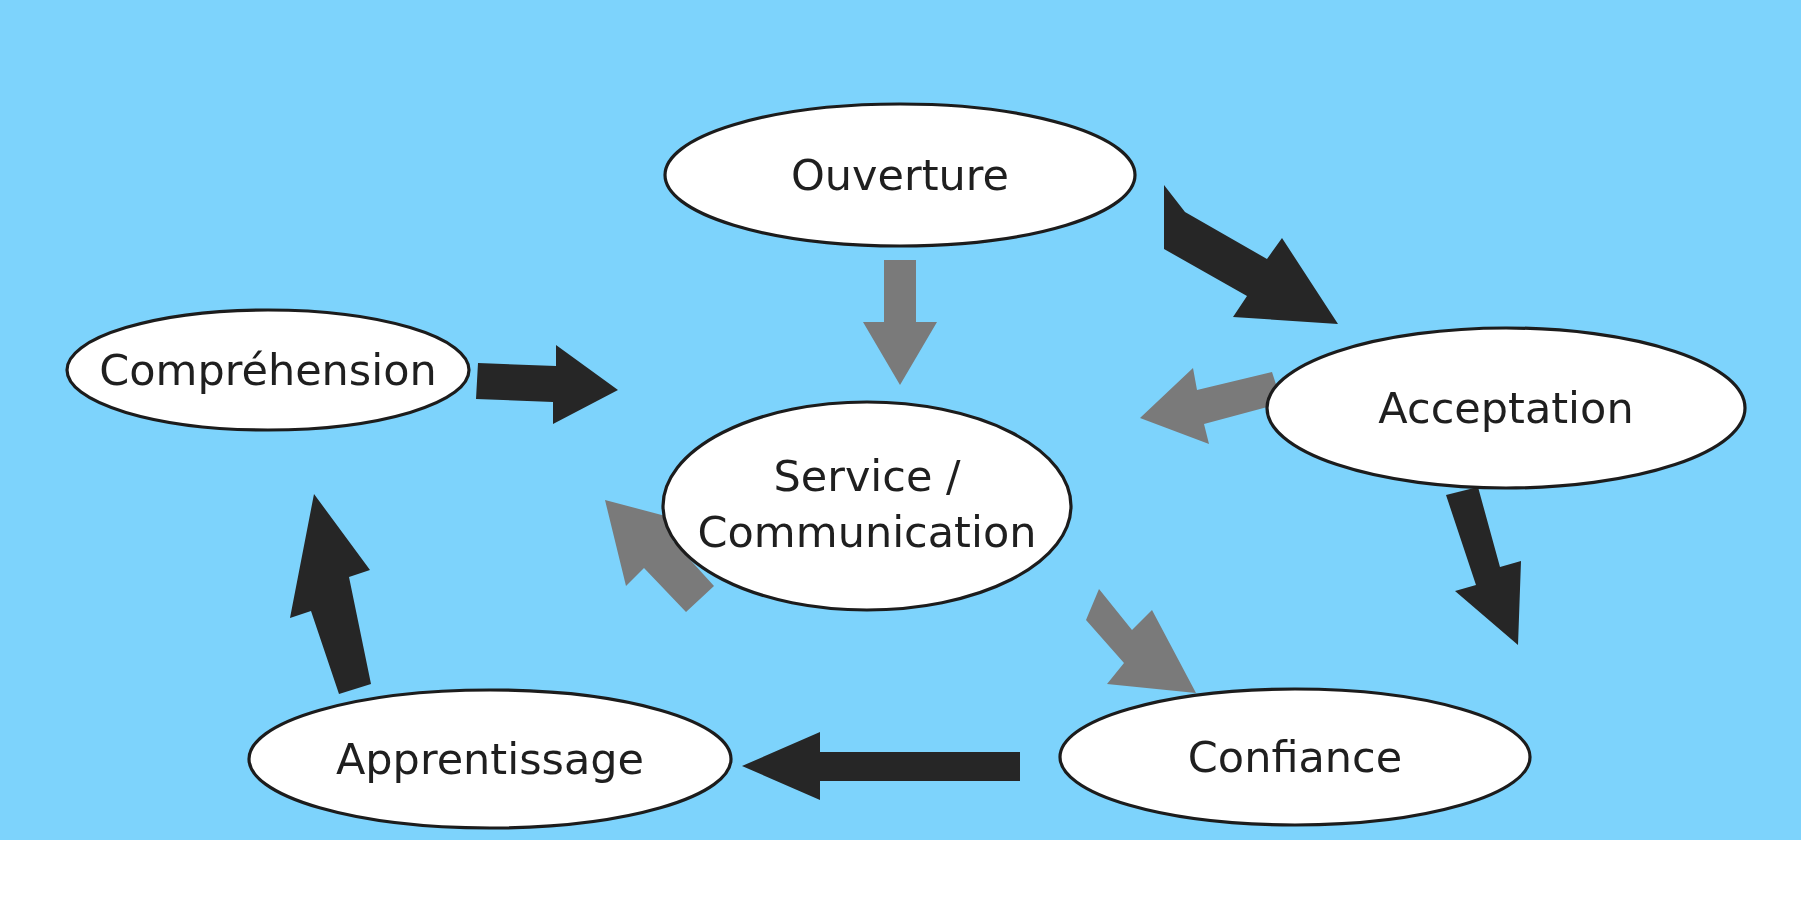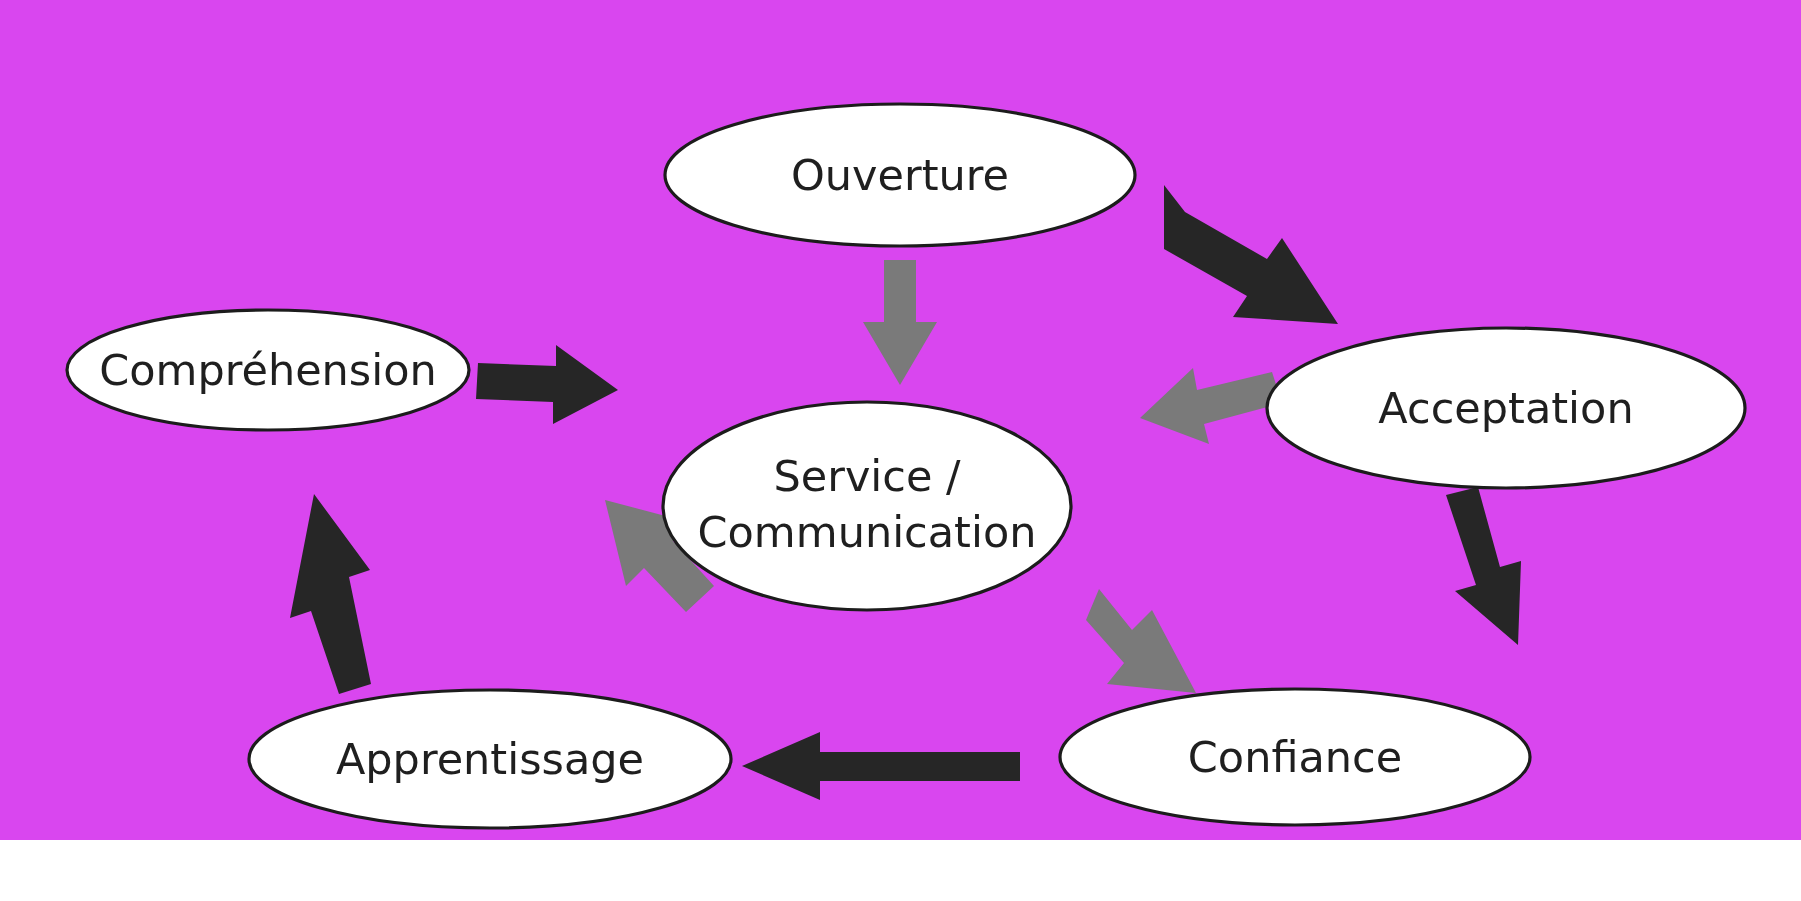--- a/index.html
+++ b/index.html
@@ -4,21 +4,21 @@
 <style>
   html, body {
     margin: 0;
     padding: 0;
     background: #ffffff;
   }
   #stage {
     position: relative;
     width: 1801px;
     height: 840px;
-    background: #d946ef;
+    background: #7dd3fc;
     overflow: hidden;
     font-family: "DejaVu Sans", sans-serif;
   }
   #diagram-svg {
     position: absolute;
     left: 0;
     top: 0;
     width: 1801px;
     height: 901px;
     display: block;

